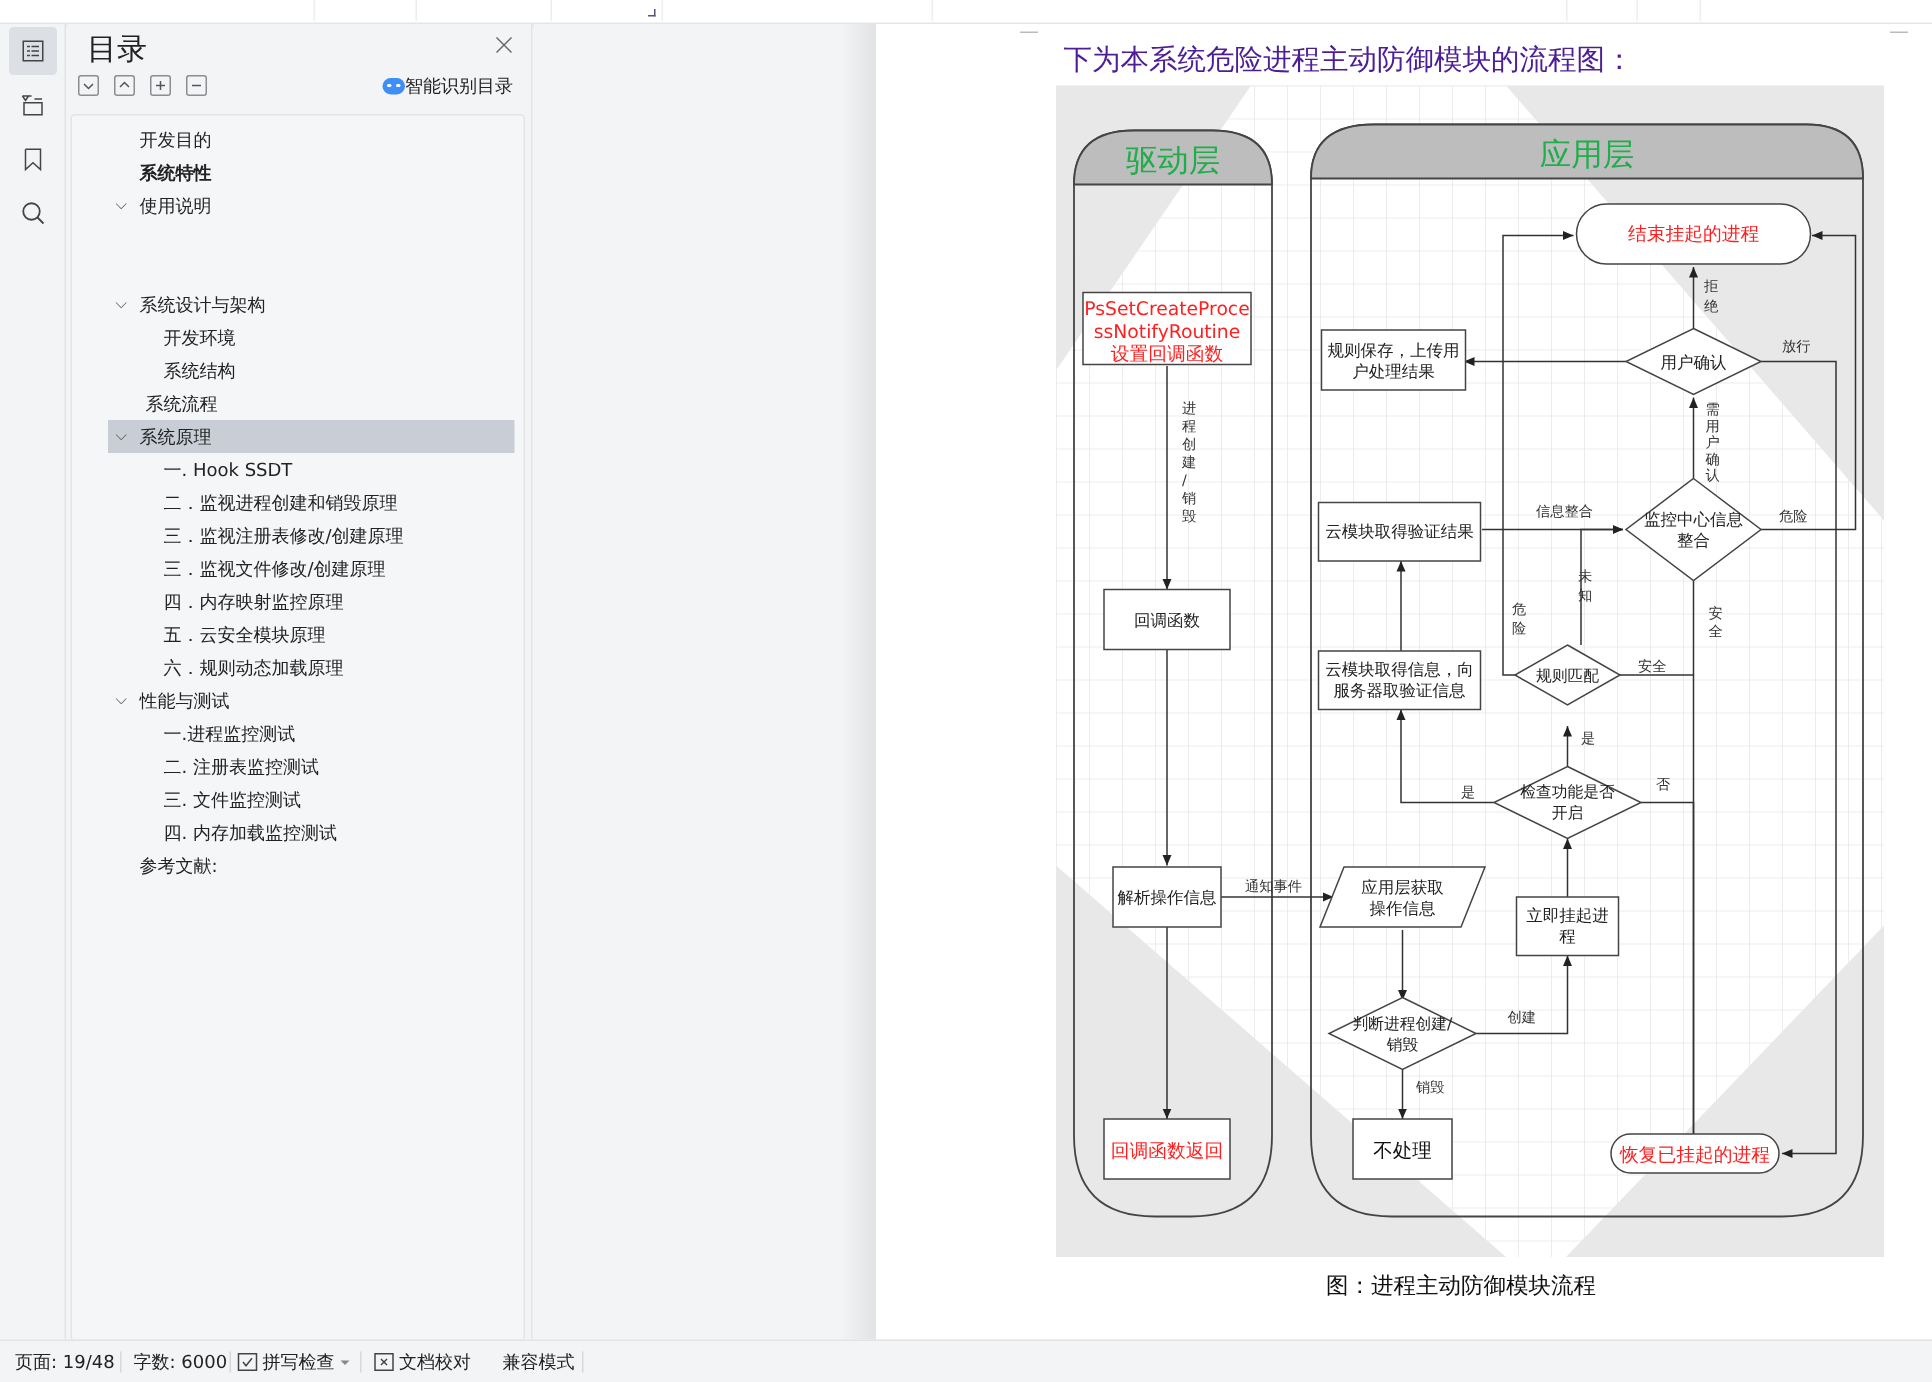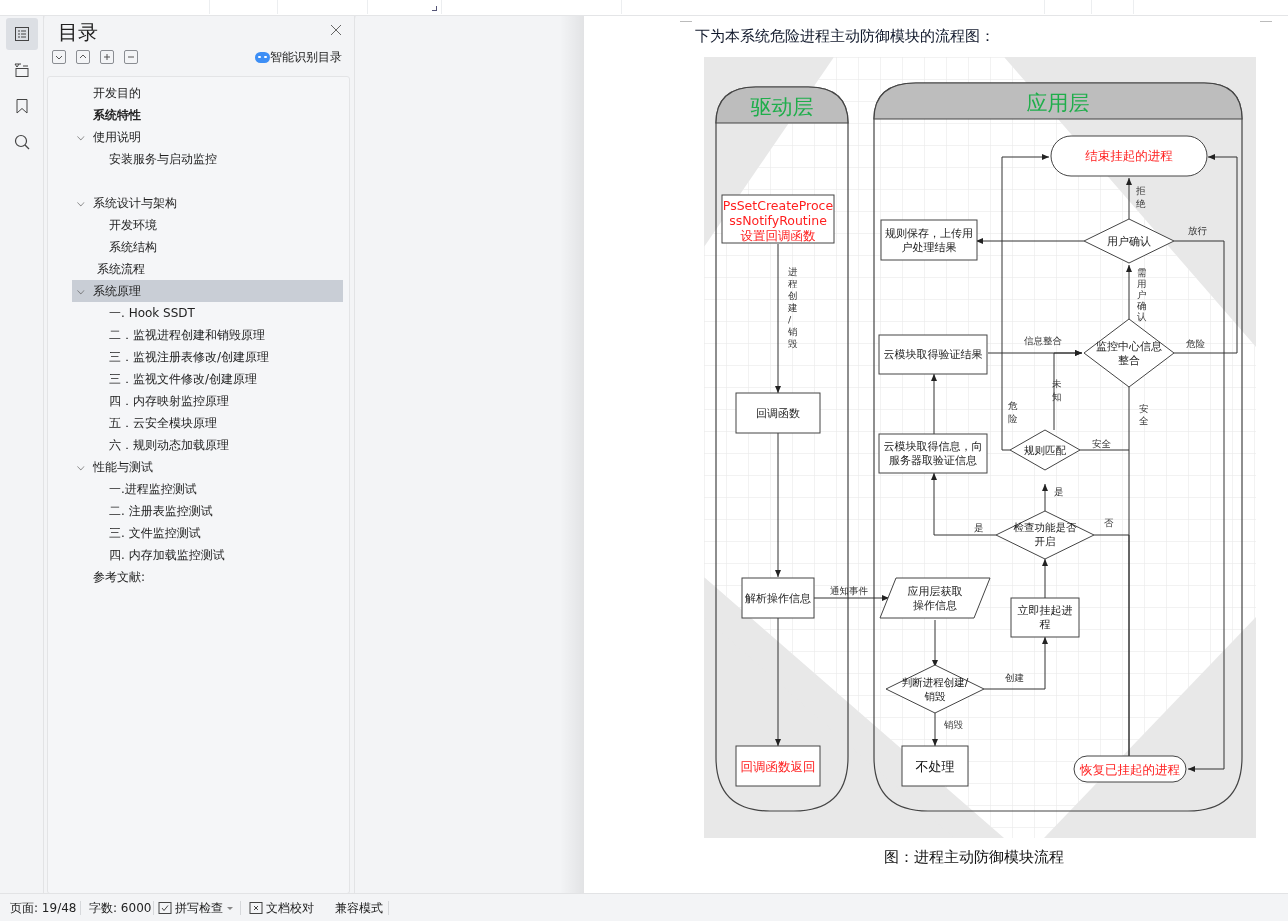--- a/index.html
+++ b/index.html
@@ -18,21 +18,21 @@
   .smart-btn .blob::before, .smart-btn .blob::after { content: ""; position: absolute; top: 4px; width: 3px; height: 2px; background: #fff; border-radius: 1px; }
   .smart-btn .blob::before { left: 3px; } .smart-btn .blob::after { right: 3px; }
   .toc-tree { position: absolute; left: 2px; top: 60px; width: 303px; height: 818px; background: #f5f6f8; border: 1px solid #e3e4e6; border-radius: 3px; }
   .toc-item { position: absolute; height: 22px; line-height: 22px; font-size: 12px; color: #222; white-space: nowrap; }
   .toc-item.selected { background: #c9ced6; }
   .toc-item .chev { position: absolute; left: 7px; top: 0; width: 12px; font-size: 10px; color: #555; }
   .grey-gap { position: absolute; left: 356px; top: 16px; width: 228px; height: 877px; background: #f3f4f6; }
   .page-shadow { position: absolute; left: 560px; top: 16px; width: 24px; height: 877px; background: linear-gradient(to right, rgba(0,0,0,0) 0%, rgba(0,0,0,0.07) 100%); }
   .page { position: absolute; left: 584px; top: 16px; width: 704px; height: 877px; background: #fff; }
   .page .marker { position: absolute; top: 5px; width: 12px; height: 1px; background: #bbb; }
-  .intro { position: absolute; left: 111px; top: 11px; font-size: 15px; color: #0f172a; }
+  .intro { position: absolute; left: 125px; top: 11px; font-size: 19px; color: #4c1d95; }
   .figure { position: absolute; left: 120px; top: 41px; width: 552px; height: 781px; background: #e8e8e8; overflow: hidden; }
   .caption { position: absolute; left: 300px; top: 832px; font-size: 15px; color: #111; }
   .statusbar { position: absolute; left: 0; top: 893px; width: 1288px; height: 28px; background: #f3f4f6; border-top: 1px solid #e2e3e5; font-size: 12px; color: #222; padding-left: 10px; }
   .status-item { position: absolute; top: 0; height: 28px; line-height: 28px; white-space: nowrap; display: flex; align-items: center; gap: 3px; }
   .status-sep { position: absolute; top: 7px; width: 1px; height: 14px; background: #d6d8db; }
   svg text { font-family: "DejaVu Sans", "Liberation Sans", sans-serif; }
 </style>
 </head>
 <body>
 
@@ -115,23 +115,20 @@
   <div class="toc-tree" id="toc-tree">
       <div class="toc-item" style="top: 5px; left: 24px; width: 271px;">
         <span style="position: absolute; left: 21px;">开发目的</span>
       </div>
       <div class="toc-item" style="top: 27px; left: 24px; width: 271px;">
         <span style="position: absolute; left: 21px; font-weight: bold;">系统特性</span>
       </div>
       <div class="toc-item" style="top: 49px; left: 24px; width: 271px;">
         <span class="chev" style="left: 5px;">⌵</span>
         <span style="position: absolute; left: 21px;">使用说明</span>
-      </div>
-      <div class="toc-item" style="top: 71px; left: 24px; width: 271px;">
-        <span style="position: absolute; left: 37px;">安装服务与启动监控</span>
       </div>
       <div class="toc-item" style="top: 115px; left: 24px; width: 271px;">
         <span class="chev" style="left: 5px;">⌵</span>
         <span style="position: absolute; left: 21px;">系统设计与架构</span>
       </div>
       <div class="toc-item" style="top: 137px; left: 24px; width: 271px;">
         <span style="position: absolute; left: 37px;">开发环境</span>
       </div>
       <div class="toc-item" style="top: 159px; left: 24px; width: 271px;">
         <span style="position: absolute; left: 37px;">系统结构</span>

